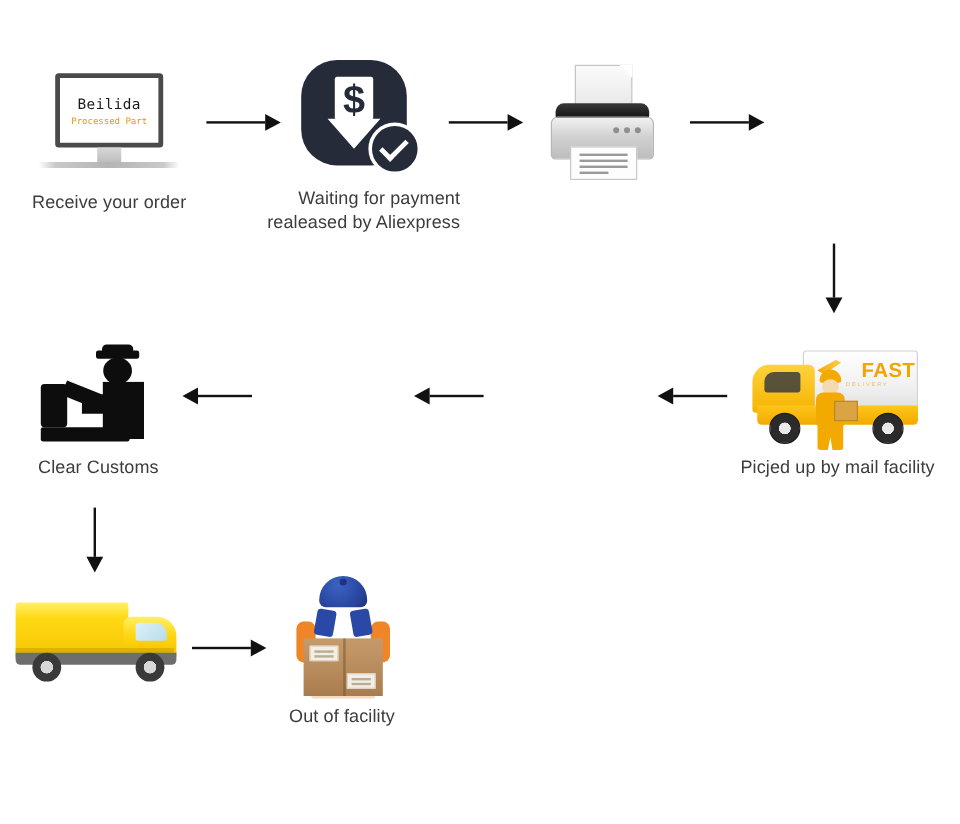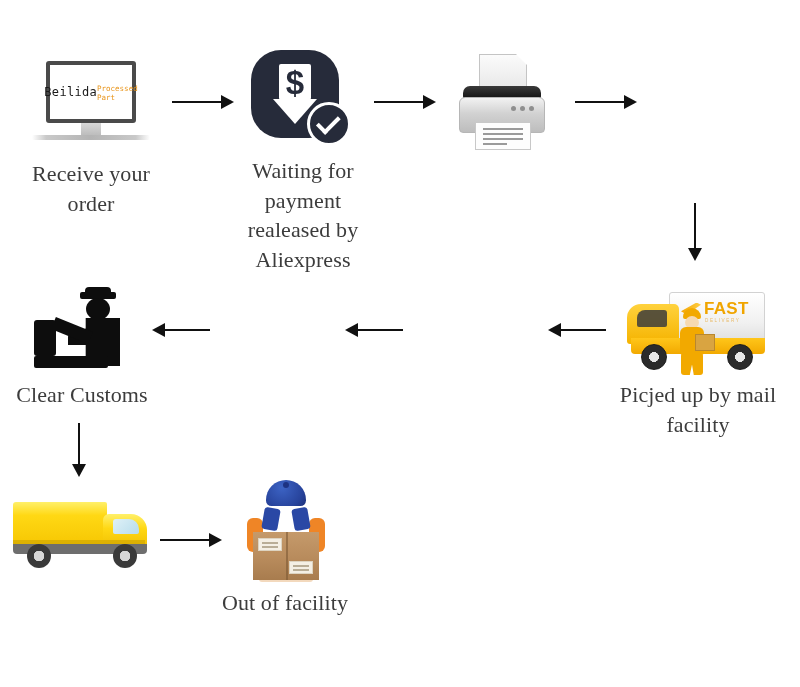--- a/index.html
+++ b/index.html
@@ -24,28 +24,27 @@
     display: flex;
     flex-direction: column;
     align-items: center;
   }
   .icon-box {
     display: flex;
     align-items: flex-end;
     justify-content: center;
   }
   .label {
-    text-align: center;
-    font-size: 22px;
+    text-align: right;
+    font-size: 15px;
     line-height: 1.35;
     color: #3c3c3c;
     letter-spacing: .1px;
     white-space: pre-line;
     margin-top: 6px;
-    font-family: Liberation Serif, serif;
   }
 
   
   .arrow-h {
     position: absolute;
     height: 14px;
     display: flex;
     align-items: center;
   }
   .arrow-h .shaft {
@@ -86,21 +85,21 @@
 
   
   .monitor { position: relative; width: 118px; height: 92px; }
   .mon-screen {
     position: absolute; left: 14px; top: 0;
     width: 90px; height: 62px;
     border: 4.5px solid #4a4a4a;
     border-radius: 3px;
     background: #fff;
     box-sizing: border-box;
-    display: flex; flex-direction: row;
+    display: flex; flex-direction: column;
     align-items: center; justify-content: center;
   }
   .mon-t1 {
     font-family: "DejaVu Sans Mono", monospace;
     font-size: 12px; color: #1a1a1a; letter-spacing: .3px;
   }
   .mon-t2 {
     font-family: "DejaVu Sans Mono", monospace;
     font-size: 7.5px; color: #E8941A; letter-spacing: 0;
     margin-top: 2px;
@@ -321,21 +320,21 @@
     background: radial-gradient(circle at 50% 50%, #e8e8e8 0 28%, #2b2b2b 30% 100%);
     border: 1px solid #1c1c1c;
     box-sizing: border-box;
   }
   .ft-wheel.w1 { left: 18px; }
   .ft-wheel.w2 { left: 104px; }
   .ft-logo {
     position: absolute; left: 58px; top: 14px;
     display: flex; flex-direction: column;
   }
-  .ft-logo .row { display: flex; align-items: center; gap: 3px; }
+  .ft-logo .row { display: flex; gap: 17px; }
   .ft-swoosh {
     width: 20px; height: 12px;
     background: linear-gradient(100deg,#f4a300,#ffd24a);
     clip-path: polygon(0 72%, 78% 0, 100% 18%, 28% 100%);
   }
   .ft-fast {
     font-family: "Liberation Sans", sans-serif;
     font-weight: bold; font-size: 17px; color: #f0a500;
     letter-spacing: .3px; line-height: 17px;
   }

